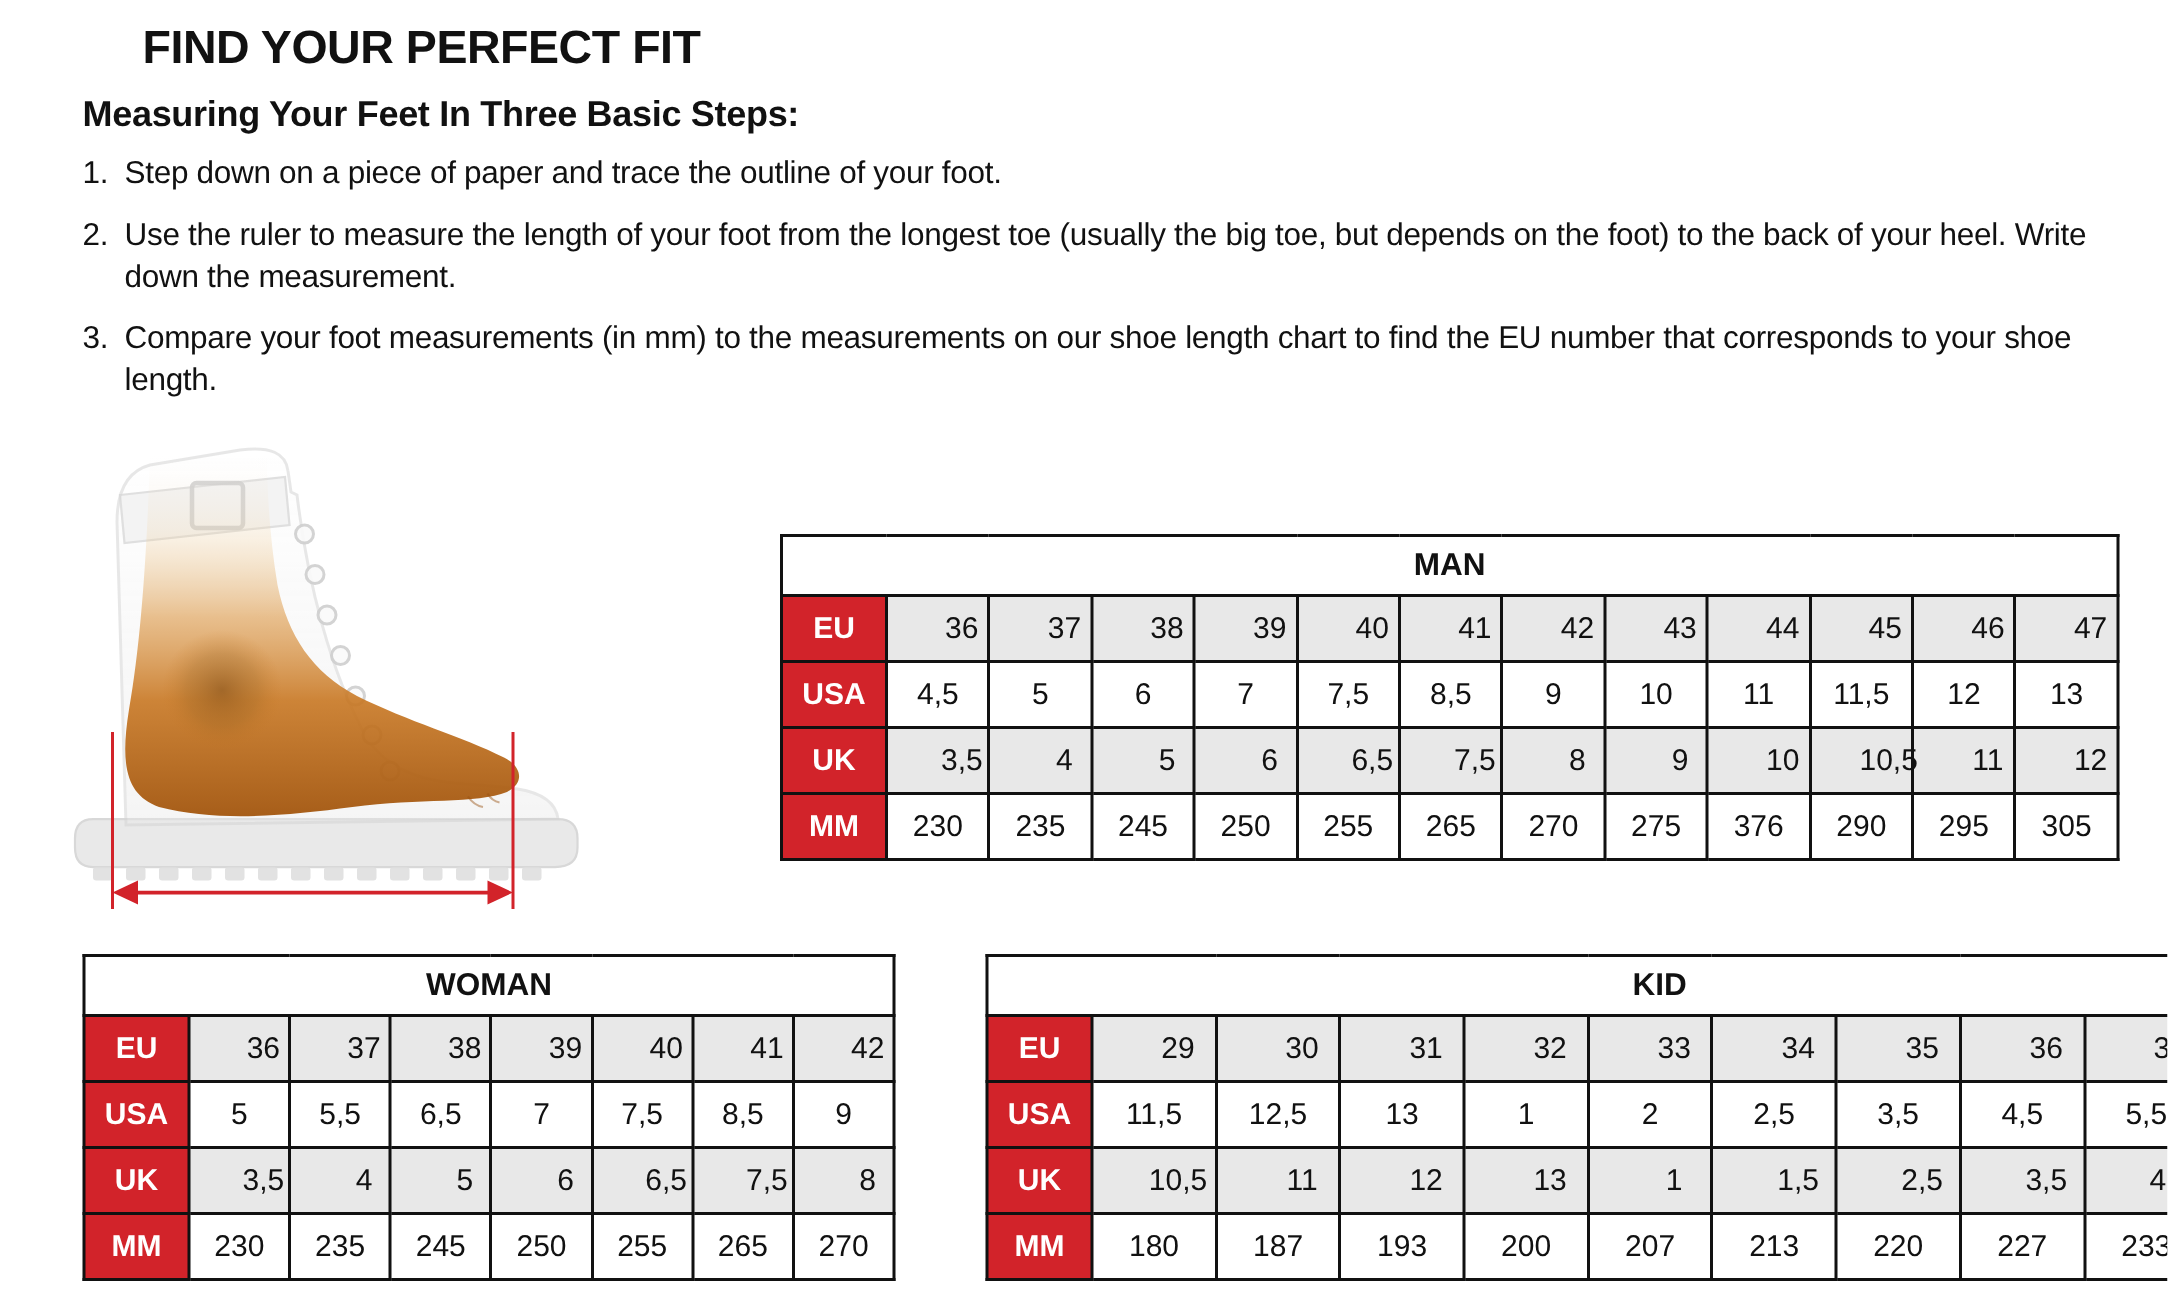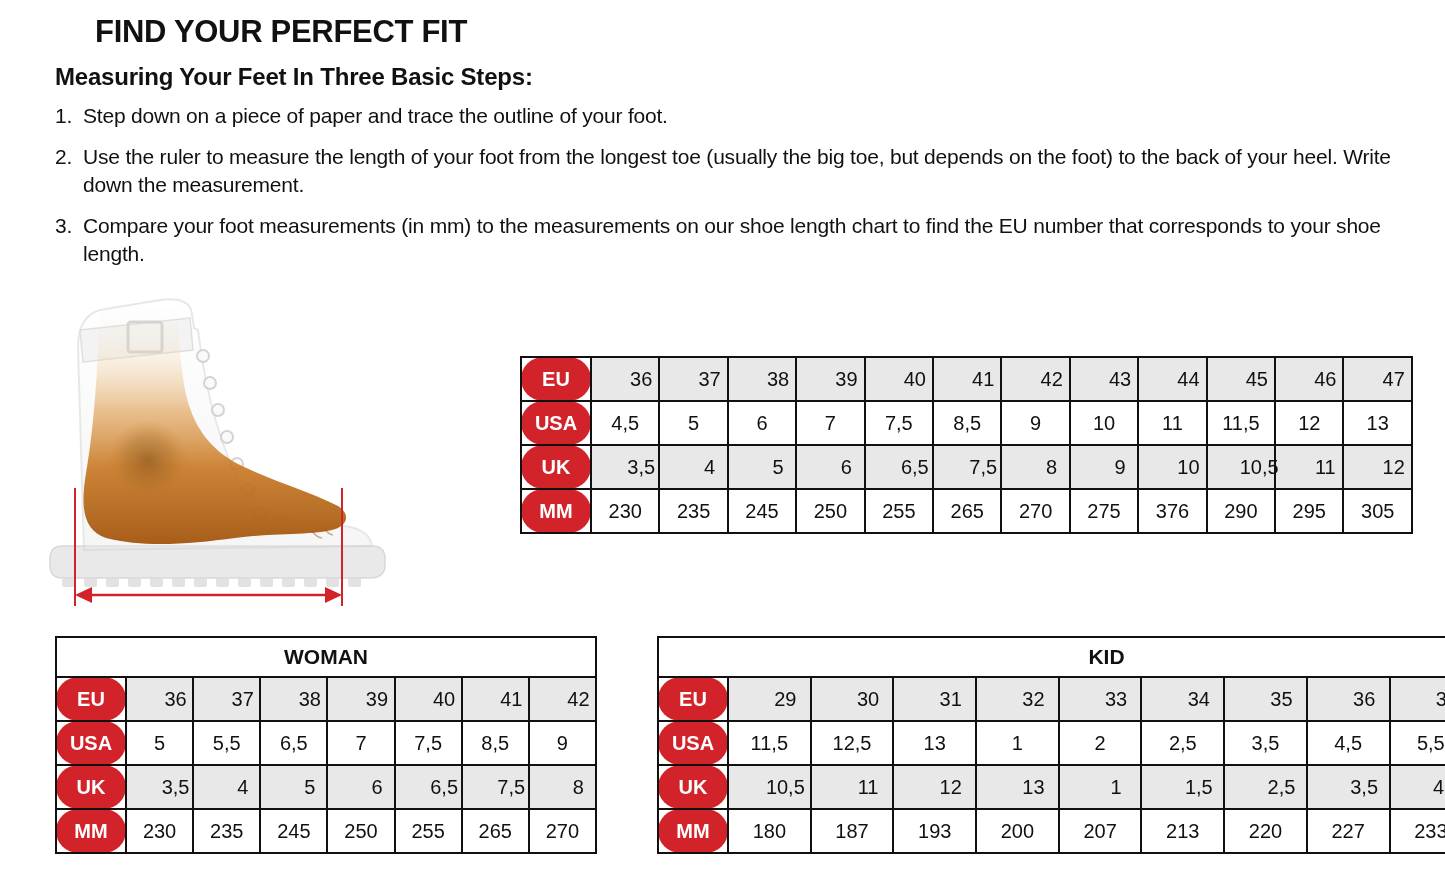--- a/index.html
+++ b/index.html
@@ -38,21 +38,21 @@
 
   
   table.size-table{
     position:absolute;border-collapse:collapse;table-layout:fixed;
     background:#fff;text-align:center;
   }
   table.size-table th, table.size-table td{
     border:2px solid var(--border);padding:0;text-align:center;vertical-align:middle;
   }
   .t-title{height:40px;font-size:21px;font-weight:700;background:#fff;color:var(--text);}
-  .r-label{background:var(--red);color:#fff;font-weight:700;font-size:20px;height:44px;border-radius:22px;}
+  .r-label{background:var(--red);color:#fff;font-weight:700;font-size:20px;height:44px;}
   td.cell{font-size:20px;font-weight:400;color:var(--text);background:#fff;}
   td.cell.shade{background:var(--shade);padding-left:32px;}
   #table-man{left:520px;top:356px;width:893px;}
   #table-woman{left:55px;top:636px;width:542px;}
   #table-kid{left:657px;top:636px;width:899px;}
 </style>
 </head>
 <body>
 
 <div id="page">
@@ -162,20 +162,23 @@
         <col>
         <col>
         <col>
         <col>
         <col>
         <col>
         <col>
       </colgroup>
       <tbody>
         <tr>
+          <th class="t-title" colspan="13">MAN</th>
+        </tr>
+        <tr>
           <th class="r-label">EU</th>
           <td class="cell shade">36</td>
           <td class="cell shade">37</td>
           <td class="cell shade">38</td>
           <td class="cell shade">39</td>
           <td class="cell shade">40</td>
           <td class="cell shade">41</td>
           <td class="cell shade">42</td>
           <td class="cell shade">43</td>
           <td class="cell shade">44</td>

